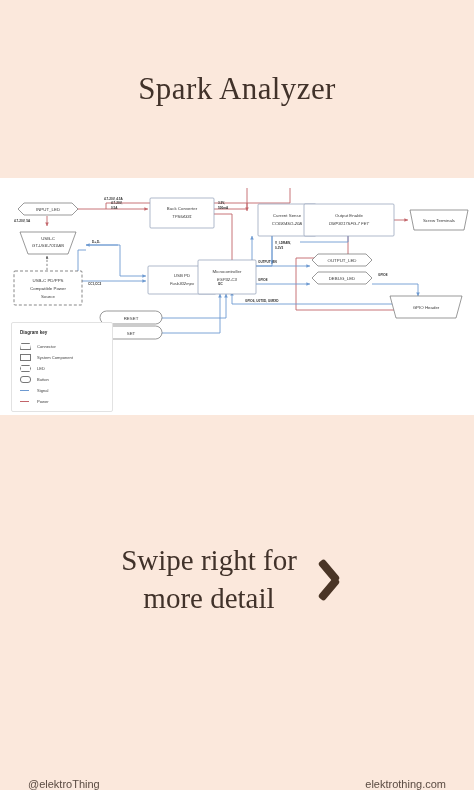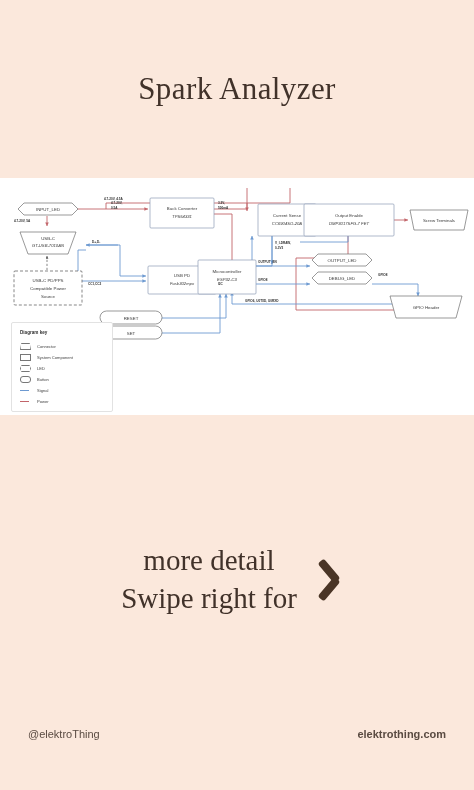--- a/index.html
+++ b/index.html
@@ -83,25 +83,25 @@
   }
   .chev{width:34px;height:46px;position:relative;}
   .chev:before,.chev:after{
     content:"";position:absolute;background:#4a3526;border-radius:3px;
   }
   .chev:before{width:8px;height:26px;left:6px;top:1px;transform:rotate(-40deg);}
   .chev:after{width:8px;height:26px;left:6px;top:19px;transform:rotate(40deg);}
   
   .footer{
     position:absolute;left:0;bottom:0;width:474px;height:62px;
-    display:flex;align-items:flex-start;justify-content:space-between;
+    display:flex;align-items:flex-end;justify-content:space-between;
     padding:0 28px;box-sizing:border-box;
   }
   .fleft,.fright{font-size:11px;color:#5a4b42;}
-  .fright{font-weight:bold;}
+  .fright{font-weight:normal;}
 </style>
 </head>
 <body>
 
 <div class="header">
   <div class="title-line">Spark Analyzer</div>
 </div>
 
 <div class="canvas">
   <div class="svgwrap">
@@ -313,22 +313,22 @@
       <span class="keyglyph">
           <span class="g-pwrl"></span>
         </span>
       <span class="keylabel">Power</span>
     </div>
   </div>
 </div>
 
 <div class="swipe">
   <div class="swipe-text">
+    <div>Swipe right for</div>
     <div>more detail</div>
-    <div>Swipe right for</div>
   </div>
   <div class="chev"></div>
 </div>
 
 <div class="footer">
   <div class="fleft">@elektroThing</div>
   <div class="fright">elektrothing.com</div>
 </div>
 
 </body></html>

